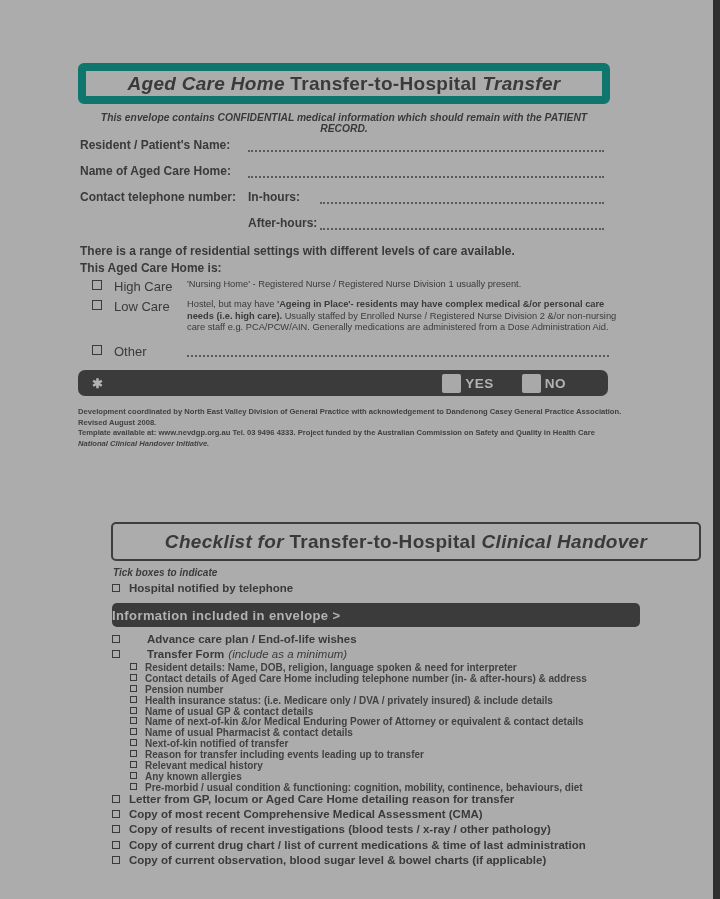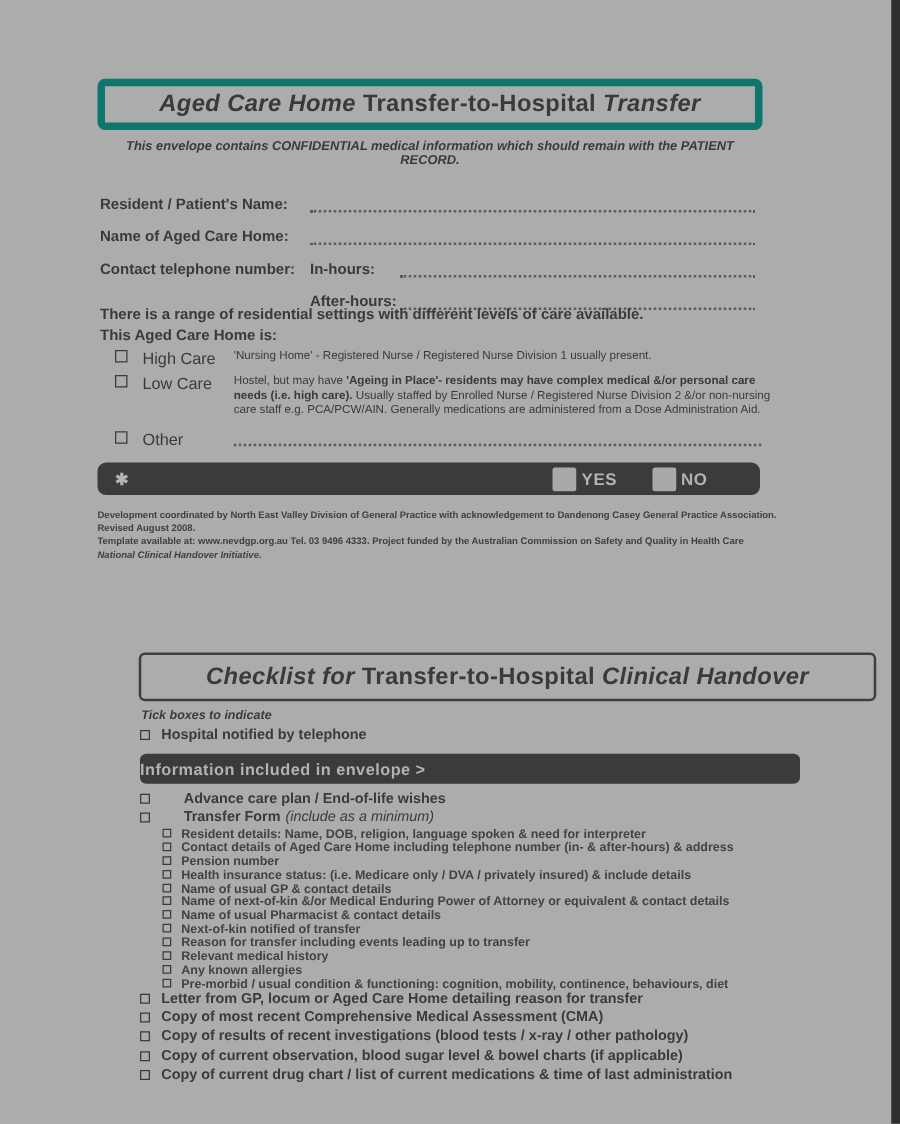--- a/index.html
+++ b/index.html
@@ -12,32 +12,32 @@
     overflow:hidden;
   }
   .edge-strip {
     position:absolute; top:0; right:0; width:7px; height:899px;
     background:#2f2f2f;
   }
 
   
   .env-title-box {
     position:absolute; left:78px; top:63px; width:532px; height:41px;
-    border:6px solid #0f766e; border-radius:6px;
+    border:8px solid #0f766e; border-radius:6px;
     display:flex; align-items:center; justify-content:center;
     font-size:19px; font-weight:bold; letter-spacing:0.3px;
     background:transparent;
   }
   .italic { font-style:italic; }
   .env-subtitle {
     position:absolute; left:78px; top:112px; width:532px;
     text-align:center; font-size:10.3px; font-weight:bold; font-style:italic;
   }
 
-  .fields { position:absolute; left:80px; top:156px; width:524px; }
+  .fields { position:absolute; left:80px; top:138px; width:524px; }
   .field-row { display:flex; align-items:flex-end; height:14px; margin-bottom:12px; }
   .field-label { width:168px; font-size:12px; font-weight:bold; flex:none; }
   .field-sublabel { width:72px; font-size:12px; font-weight:bold; flex:none; }
   .dotline { flex:1; border-bottom:2px dotted #5a5a5a; height:12px; }
 
   .care-intro { position:absolute; left:80px; top:243px; width:540px;
     font-size:12px; font-weight:bold; line-height:17px; }
 
   .care-option { position:absolute; left:92px; display:flex; align-items:flex-start; }
   .cb {
@@ -260,19 +260,19 @@
   <div class="chk-row chk-bottom">
     <span class="cb"></span>
     <span class="chk-text">Copy of most recent Comprehensive Medical Assessment (CMA)</span>
   </div>
   <div class="chk-row chk-bottom">
     <span class="cb"></span>
     <span class="chk-text">Copy of results of recent investigations (blood tests / x-ray / other pathology)</span>
   </div>
   <div class="chk-row chk-bottom">
     <span class="cb"></span>
+    <span class="chk-text">Copy of current drug chart / list of current medications &amp; time of last administration</span>
+  </div>
+  <div class="chk-row chk-bottom">
+    <span class="cb"></span>
     <span class="chk-text">Copy of current observation, blood sugar level &amp; bowel charts (if applicable)</span>
   </div>
-  <div class="chk-row chk-bottom">
-    <span class="cb"></span>
-    <span class="chk-text">Copy of current drug chart / list of current medications &amp; time of last administration</span>
-  </div>
 </div>
 
 </body></html>

